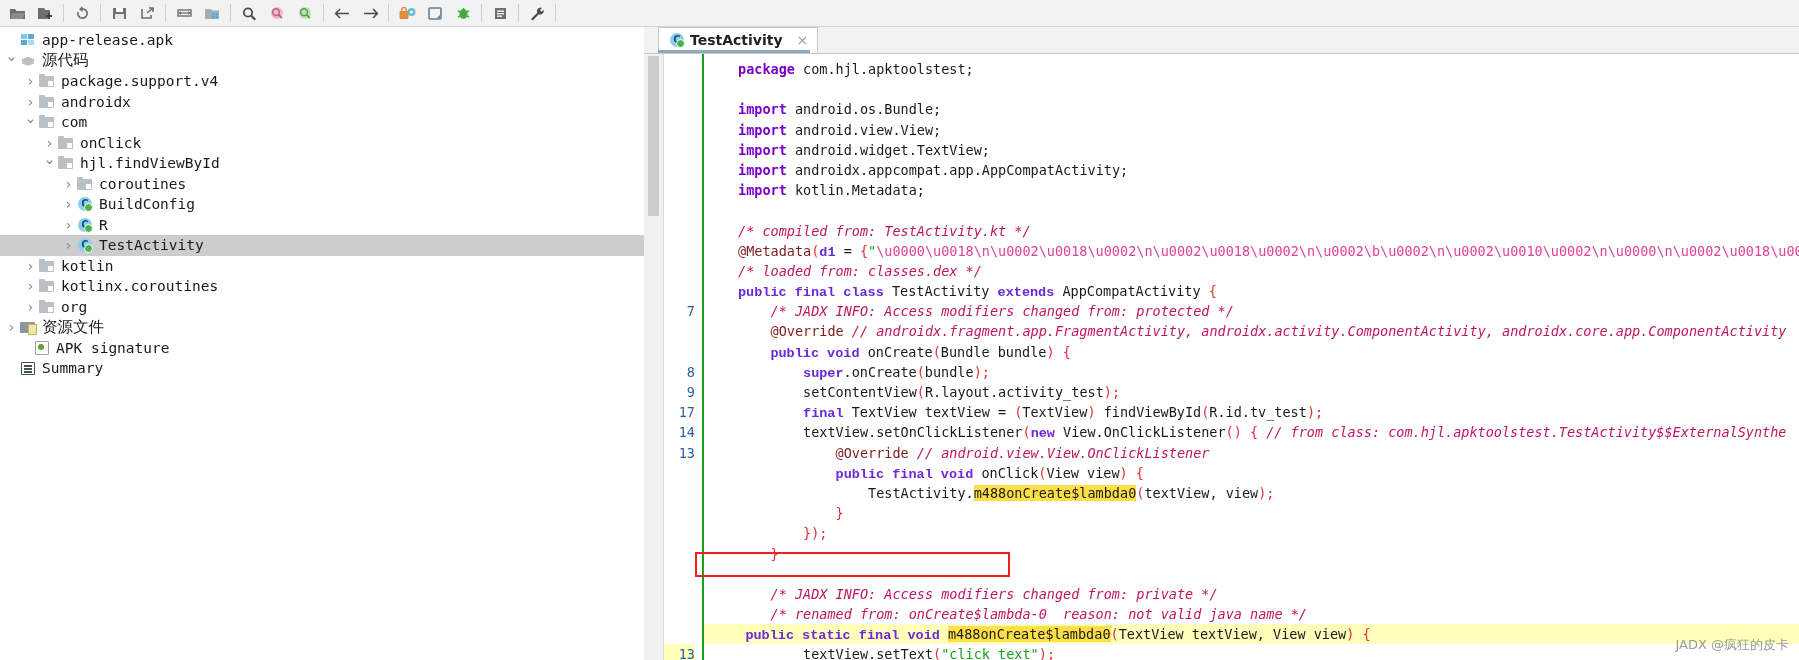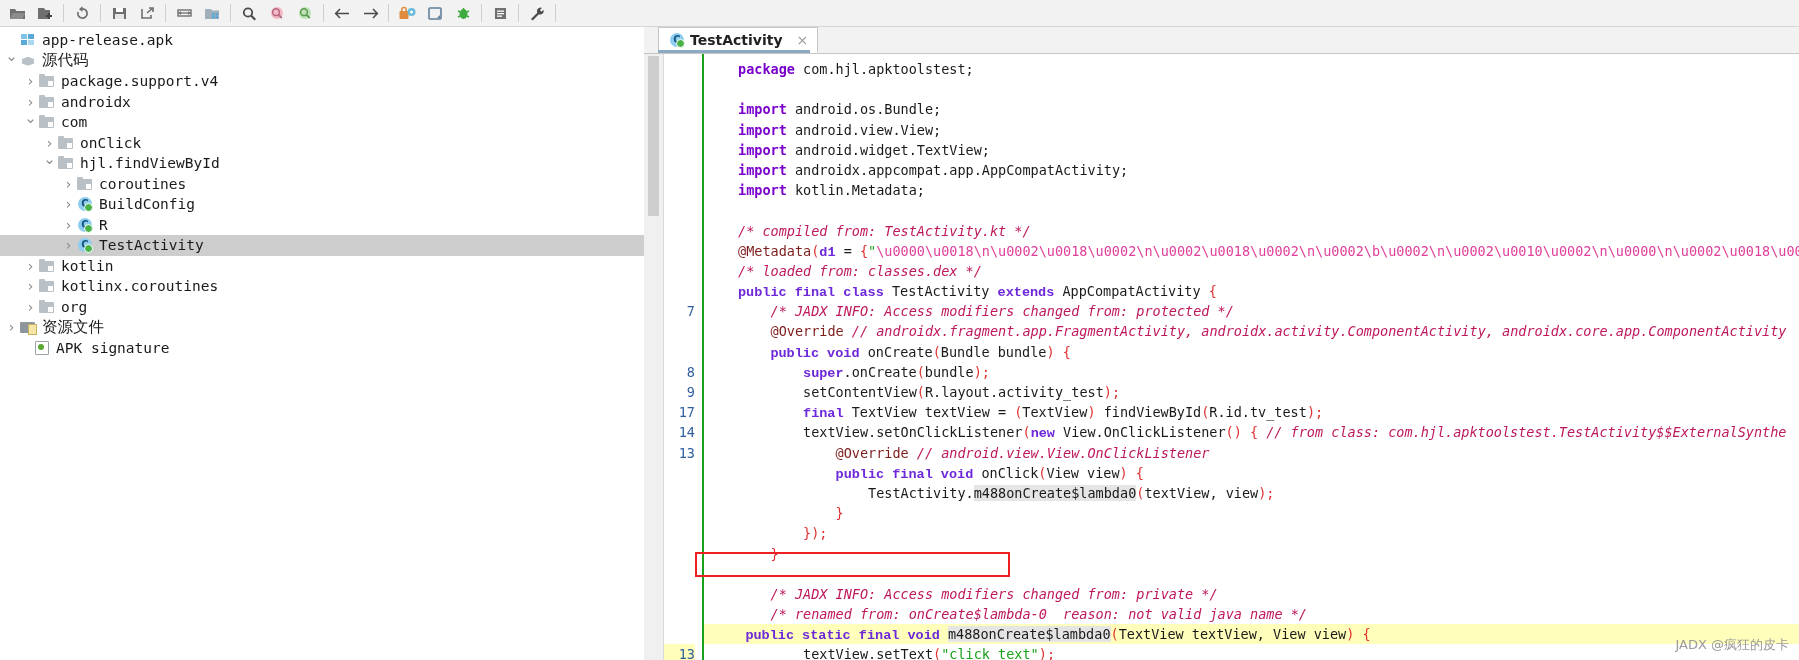--- a/index.html
+++ b/index.html
@@ -241,21 +241,21 @@
 
   
   .kw   { color: #6d28d9; font-weight: bold; font-family: Liberation Mono, monospace; }
   .kw2  { color: #7a00cc; font-weight: bold; }
   .cmt  { color: #be185d; font-style: italic; }
   .anno { color: #7f1d1d; }
   .str  { color: #1aa11a; }
   .esc  { color: #e0409a; }
   .pnc  { color: #e03030; }
   .id   { color: #1a1a1a; }
-  .mark { background: #e5e5e5; color: #1a1a1a; }
+  .mark { background: #fde047; color: #1a1a1a; }
 
   #redbox {
     position: absolute;
     left: 51px; top: 498px;
     width: 315px; height: 25px;
     border: 2px solid #ee2020;
     pointer-events: none;
   }
 
   #watermark {
@@ -501,20 +501,27 @@
       </span>
       <span class="t-label cjk">资源文件</span>
     </div>
     <div class="tree-row" style="padding-left: 18px;">
       <span class="twisty none" style="font-size: 14px;">›</span>
       <span class="t-icon">
         <span class="ic-sig"></span>
       </span>
       <span class="t-label">APK signature</span>
     </div>
+    <div class="tree-row" style="padding-left: 4px;">
+      <span class="twisty none" style="font-size: 14px;">›</span>
+      <span class="t-icon">
+        <span class="ic-summary"></span>
+      </span>
+      <span class="t-label">Summary</span>
+    </div>
   </div>
 
 <div id="editor">
   <div id="tabbar">
     <div class="etab">
       <span class="ic-class">C</span>
       <span>TestActivity</span>
       <span class="etab-close">×</span>
     </div>
     <div id="tab-underline"></div>

